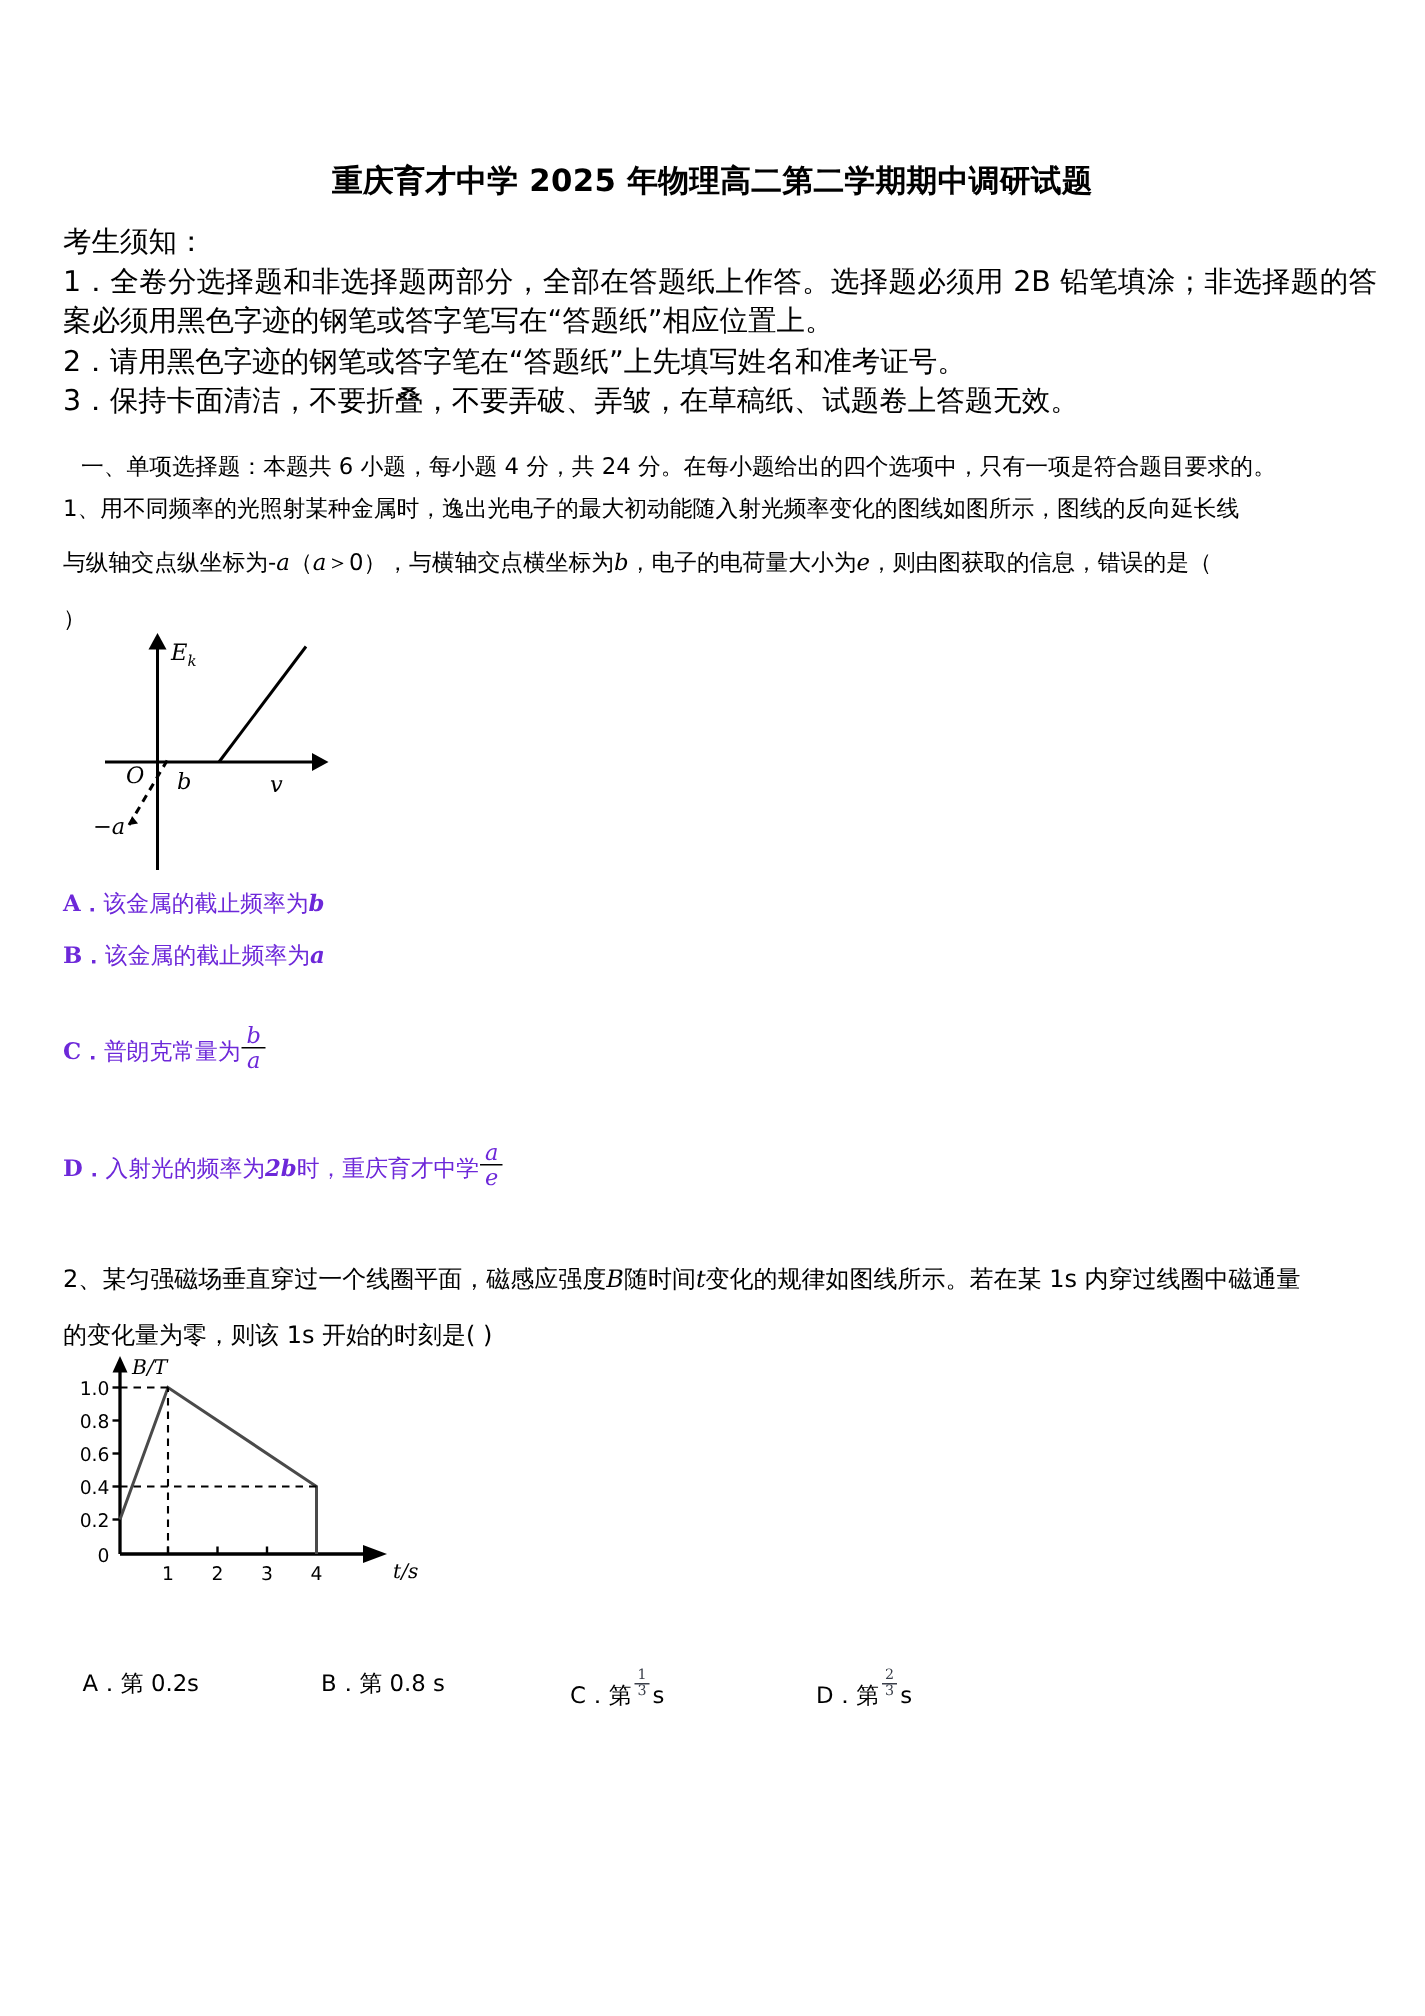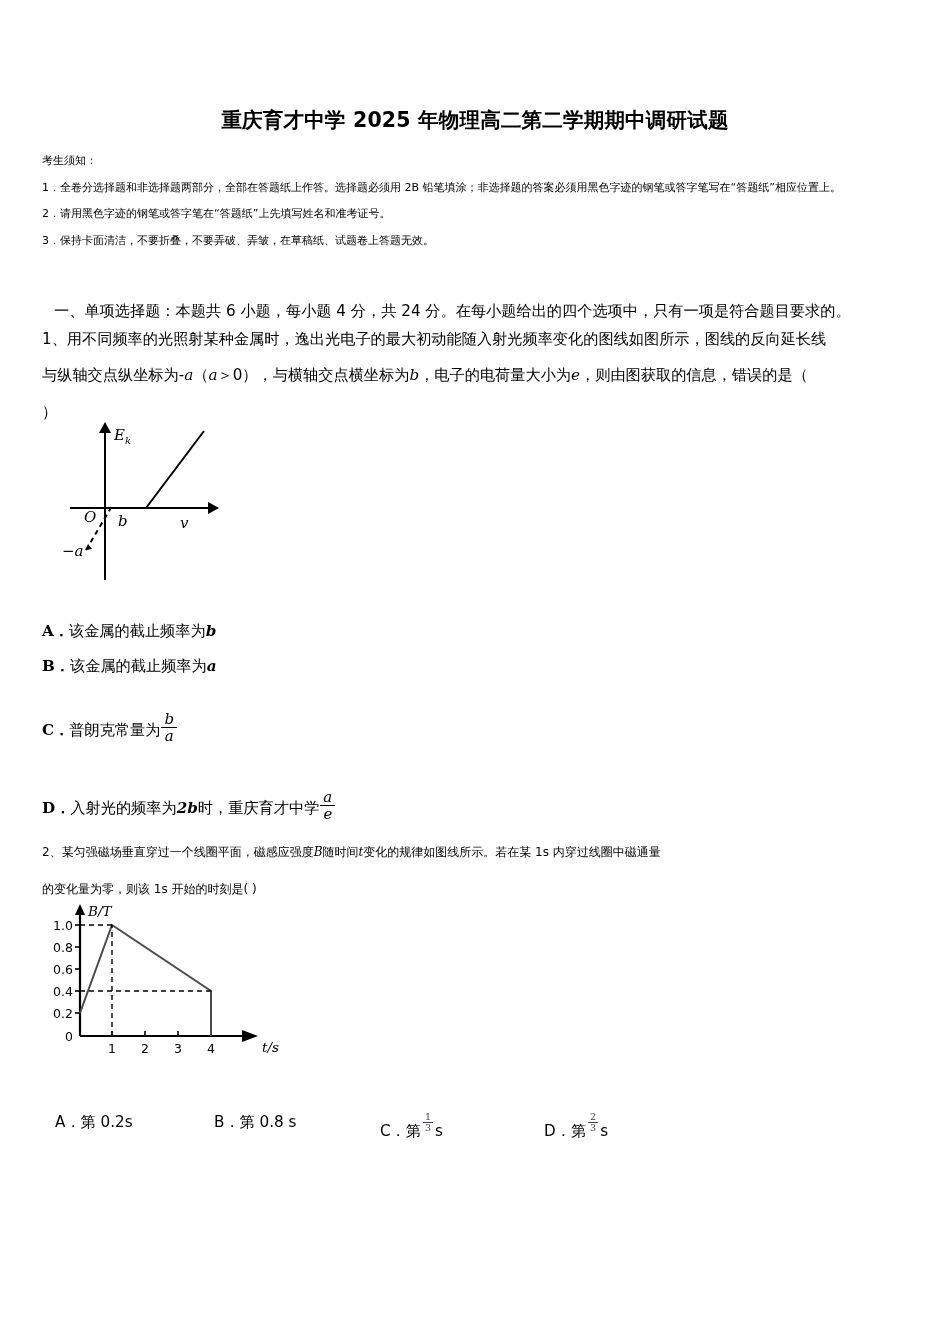--- a/index.html
+++ b/index.html
@@ -31,21 +31,21 @@
     letter-spacing: 0.2px;
     color: #000;
   }
   .notice-block {
     position: absolute;
     left: 42px;
     top: 148px;
     width: 876px;
   }
   .notice-line {
-    font-size: 11px;
+    font-size: 19px;
     line-height: 26.5px;
     color: #000;
     text-align: justify;
   }
   .section-head {
     position: absolute;
     left: 42px;
     top: 298px;
     width: 876px;
     font-size: 15.2px;
@@ -125,23 +125,22 @@
   .fig1 .lbl-o  { left: 44px; top: 88px; }
   .fig1 .lbl-b  { left: 78px; top: 92px; }
   .fig1 .lbl-v  { left: 140px; top: 94px; }
   .fig1 .lbl-a  { left: 22px; top: 122px; }
 
   
   .opt {
     position: absolute;
     font-size: 15.2px;
     line-height: 24px;
-    color: #000000;
+    color: #6d28d9;
     white-space: nowrap;
-    margin-top: 29px;
   }
   .opt .mk { font-weight: bold; font-family:"DejaVu Serif","Liberation Serif",serif;}
   .q1a { left: 42px; top: 590px; }
   .q1b { left: 42px; top: 625px; }
   .q1c { left: 42px; top: 682px; }
   .q1d { left: 42px; top: 760px; }
 
   .frac {
     display: inline-block;
     vertical-align: -0.42em;
@@ -168,21 +167,21 @@
   }
   .sfrac .num { display: block; padding: 0 2px; }
   .sfrac .den { display: block; border-top: 1px solid #3a3f4a; padding: 0 2px; }
 
   
   .q2-stem {
     position: absolute;
     left: 42px;
     top: 838px;
     width: 876px;
-    font-size: 12px;
+    font-size: 16px;
     line-height: 29px;
     text-align: justify;
   }
   .q2-stem .l2 { display:block; margin-top: 8px; }
 
   .fig2 {
     position: absolute;
     left: 48px;
     top: 900px;
     width: 250px;

